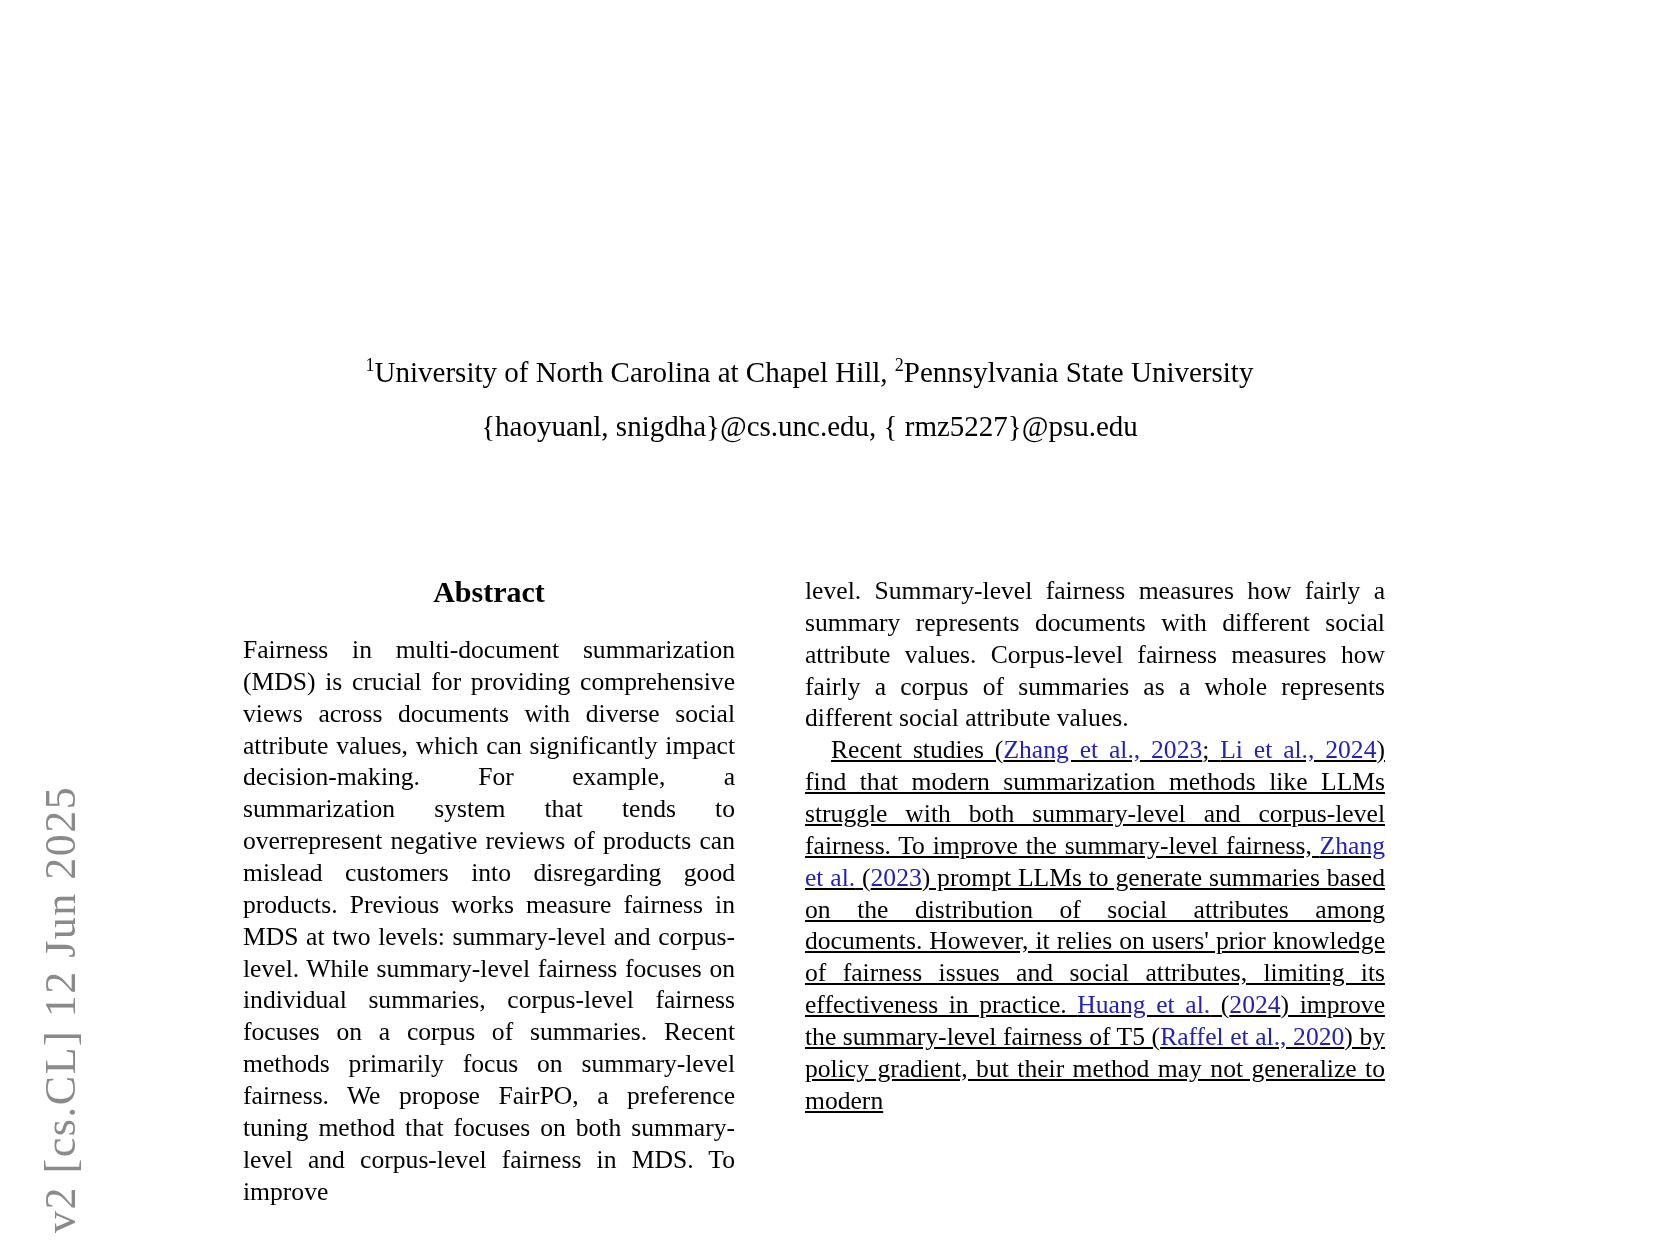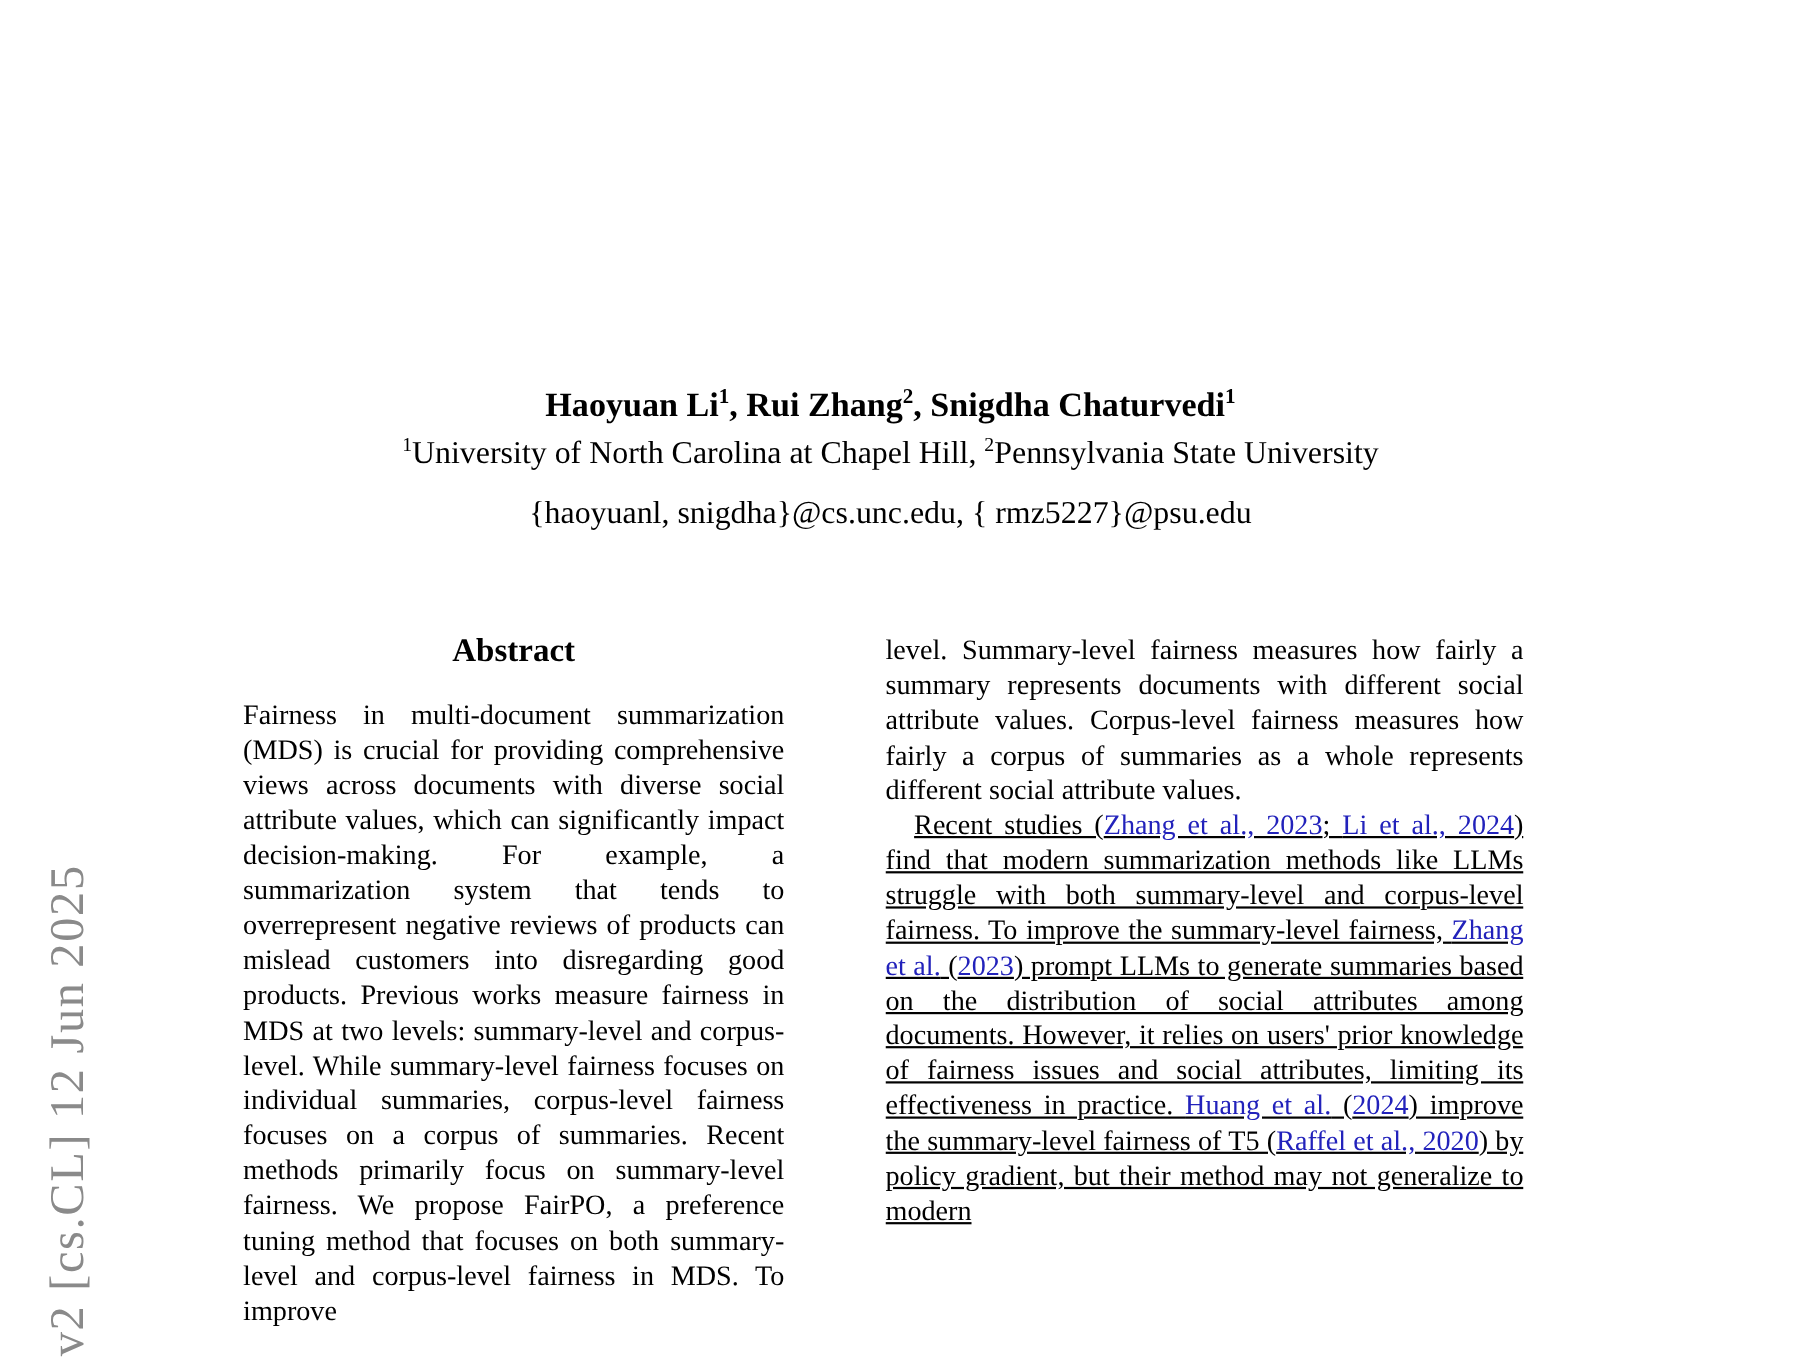--- a/index.html
+++ b/index.html
@@ -98,21 +98,21 @@
   
   .column {
     position: absolute;
     top: 575px;
     font-size: 25.6px;
     line-height: 1.245;
     text-align: justify;
     text-justify: inter-word;
   }
   #left-column {
-    left: 221px;
+    left: 243px;
     width: 492px;
     height: 666px;
     overflow: hidden;
   }
   #right-column {
     left: 805px;
     width: 580px;
     height: 666px;
     overflow: hidden;
   }
@@ -143,21 +143,20 @@
 <body>
 
 <div id="arxiv-stamp">
   <span class="stamp-text">v2  [cs.CL]  12 Jun 2025</span>
 </div>
 
 <div id="page">
 
 
   <div id="author-block">
-    <p id="author-line"><span>Haoyuan Li</span><sup>1</sup>, <span>Rui Zhang</span><sup>2</sup>, <span>Snigdha Chaturvedi</span><sup>1</sup></p>
     <p id="affiliation-line"><sup>1</sup><span>University of North Carolina at Chapel Hill,</span> <sup>2</sup><span>Pennsylvania State University</span></p>
     <p id="email-line">{haoyuanl, snigdha}@cs.unc.edu, { rmz5227}@psu.edu</p>
   </div>
 
   <div id="left-column" class="column">
     <div id="abstract-heading">Abstract</div>
     <p class="para">Fairness in multi-document summarization (MDS) is crucial for providing comprehensive views across documents with diverse social attribute values, which can significantly impact decision-making. For example, a summarization system that tends to overrepresent negative reviews of products can mislead customers into disregarding good products. Previous works measure fairness in MDS at two levels: summary-level and corpus-level. While summary-level fairness focuses on individual summaries, corpus-level fairness focuses on a corpus of summaries. Recent methods primarily focus on summary-level fairness. We propose FairPO, a preference tuning method that focuses on both summary-level and corpus-level fairness in MDS. To improve</p>
   </div>
 
   <div id="right-column" class="column">

